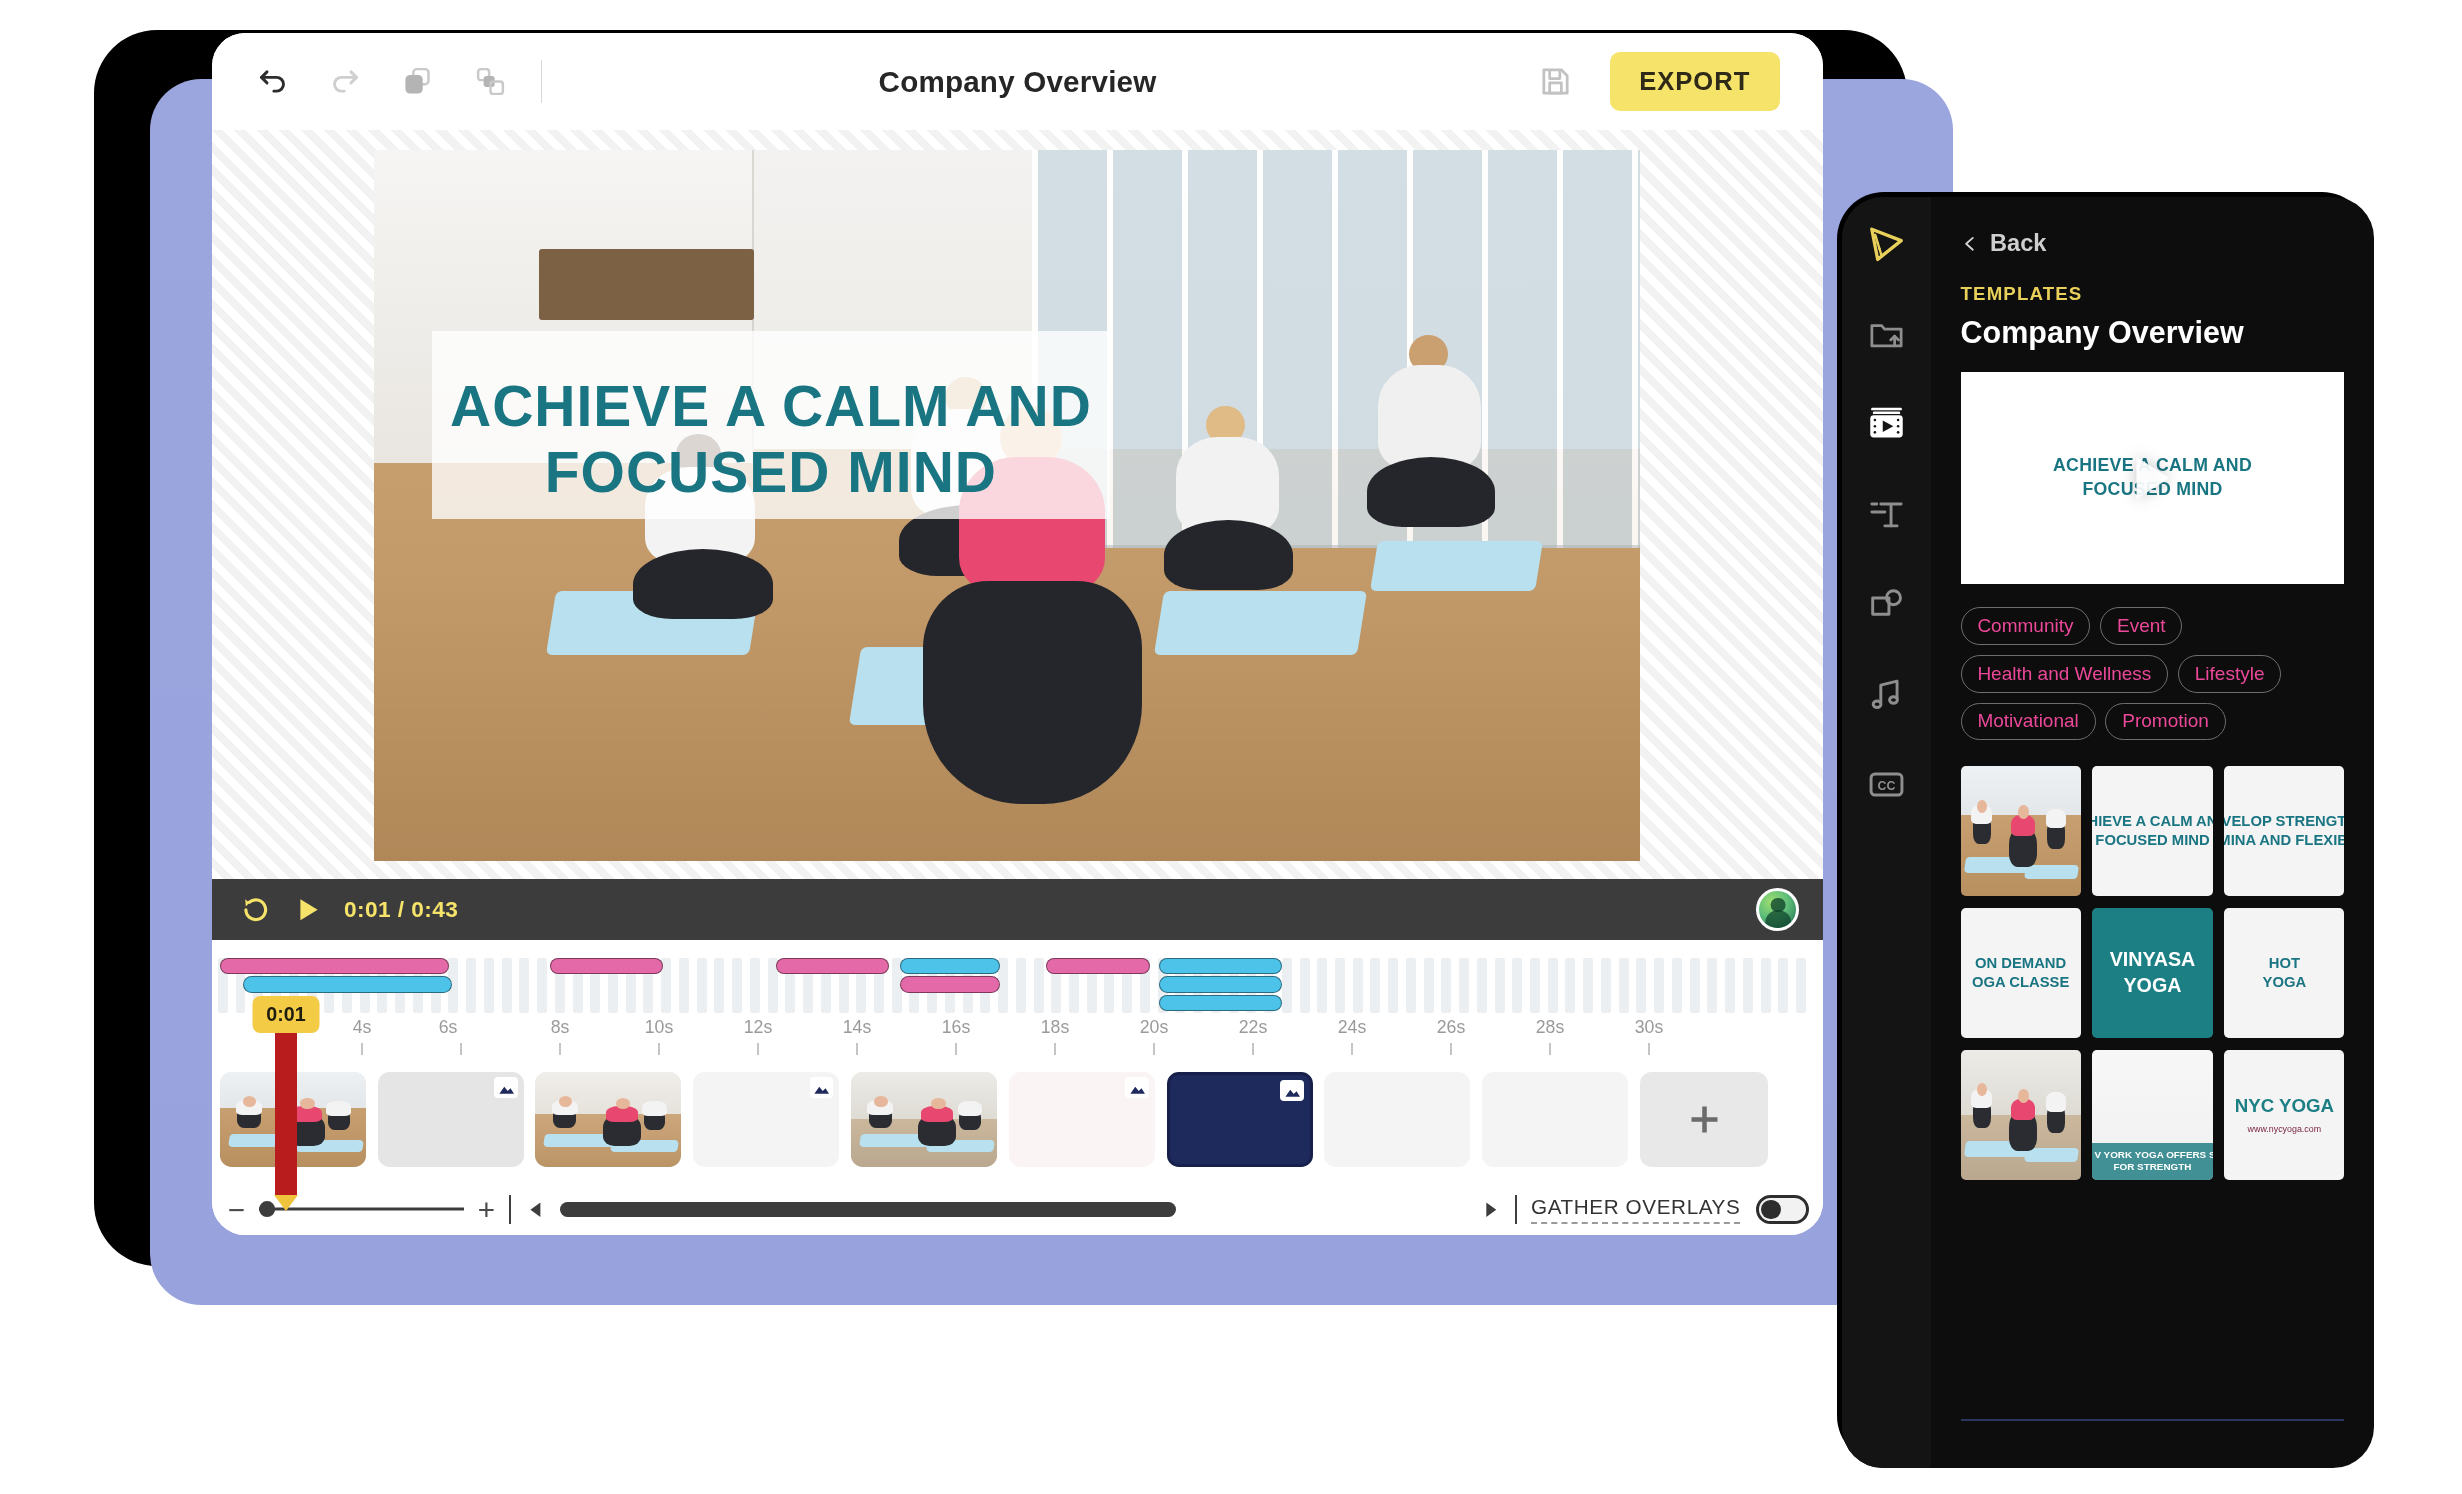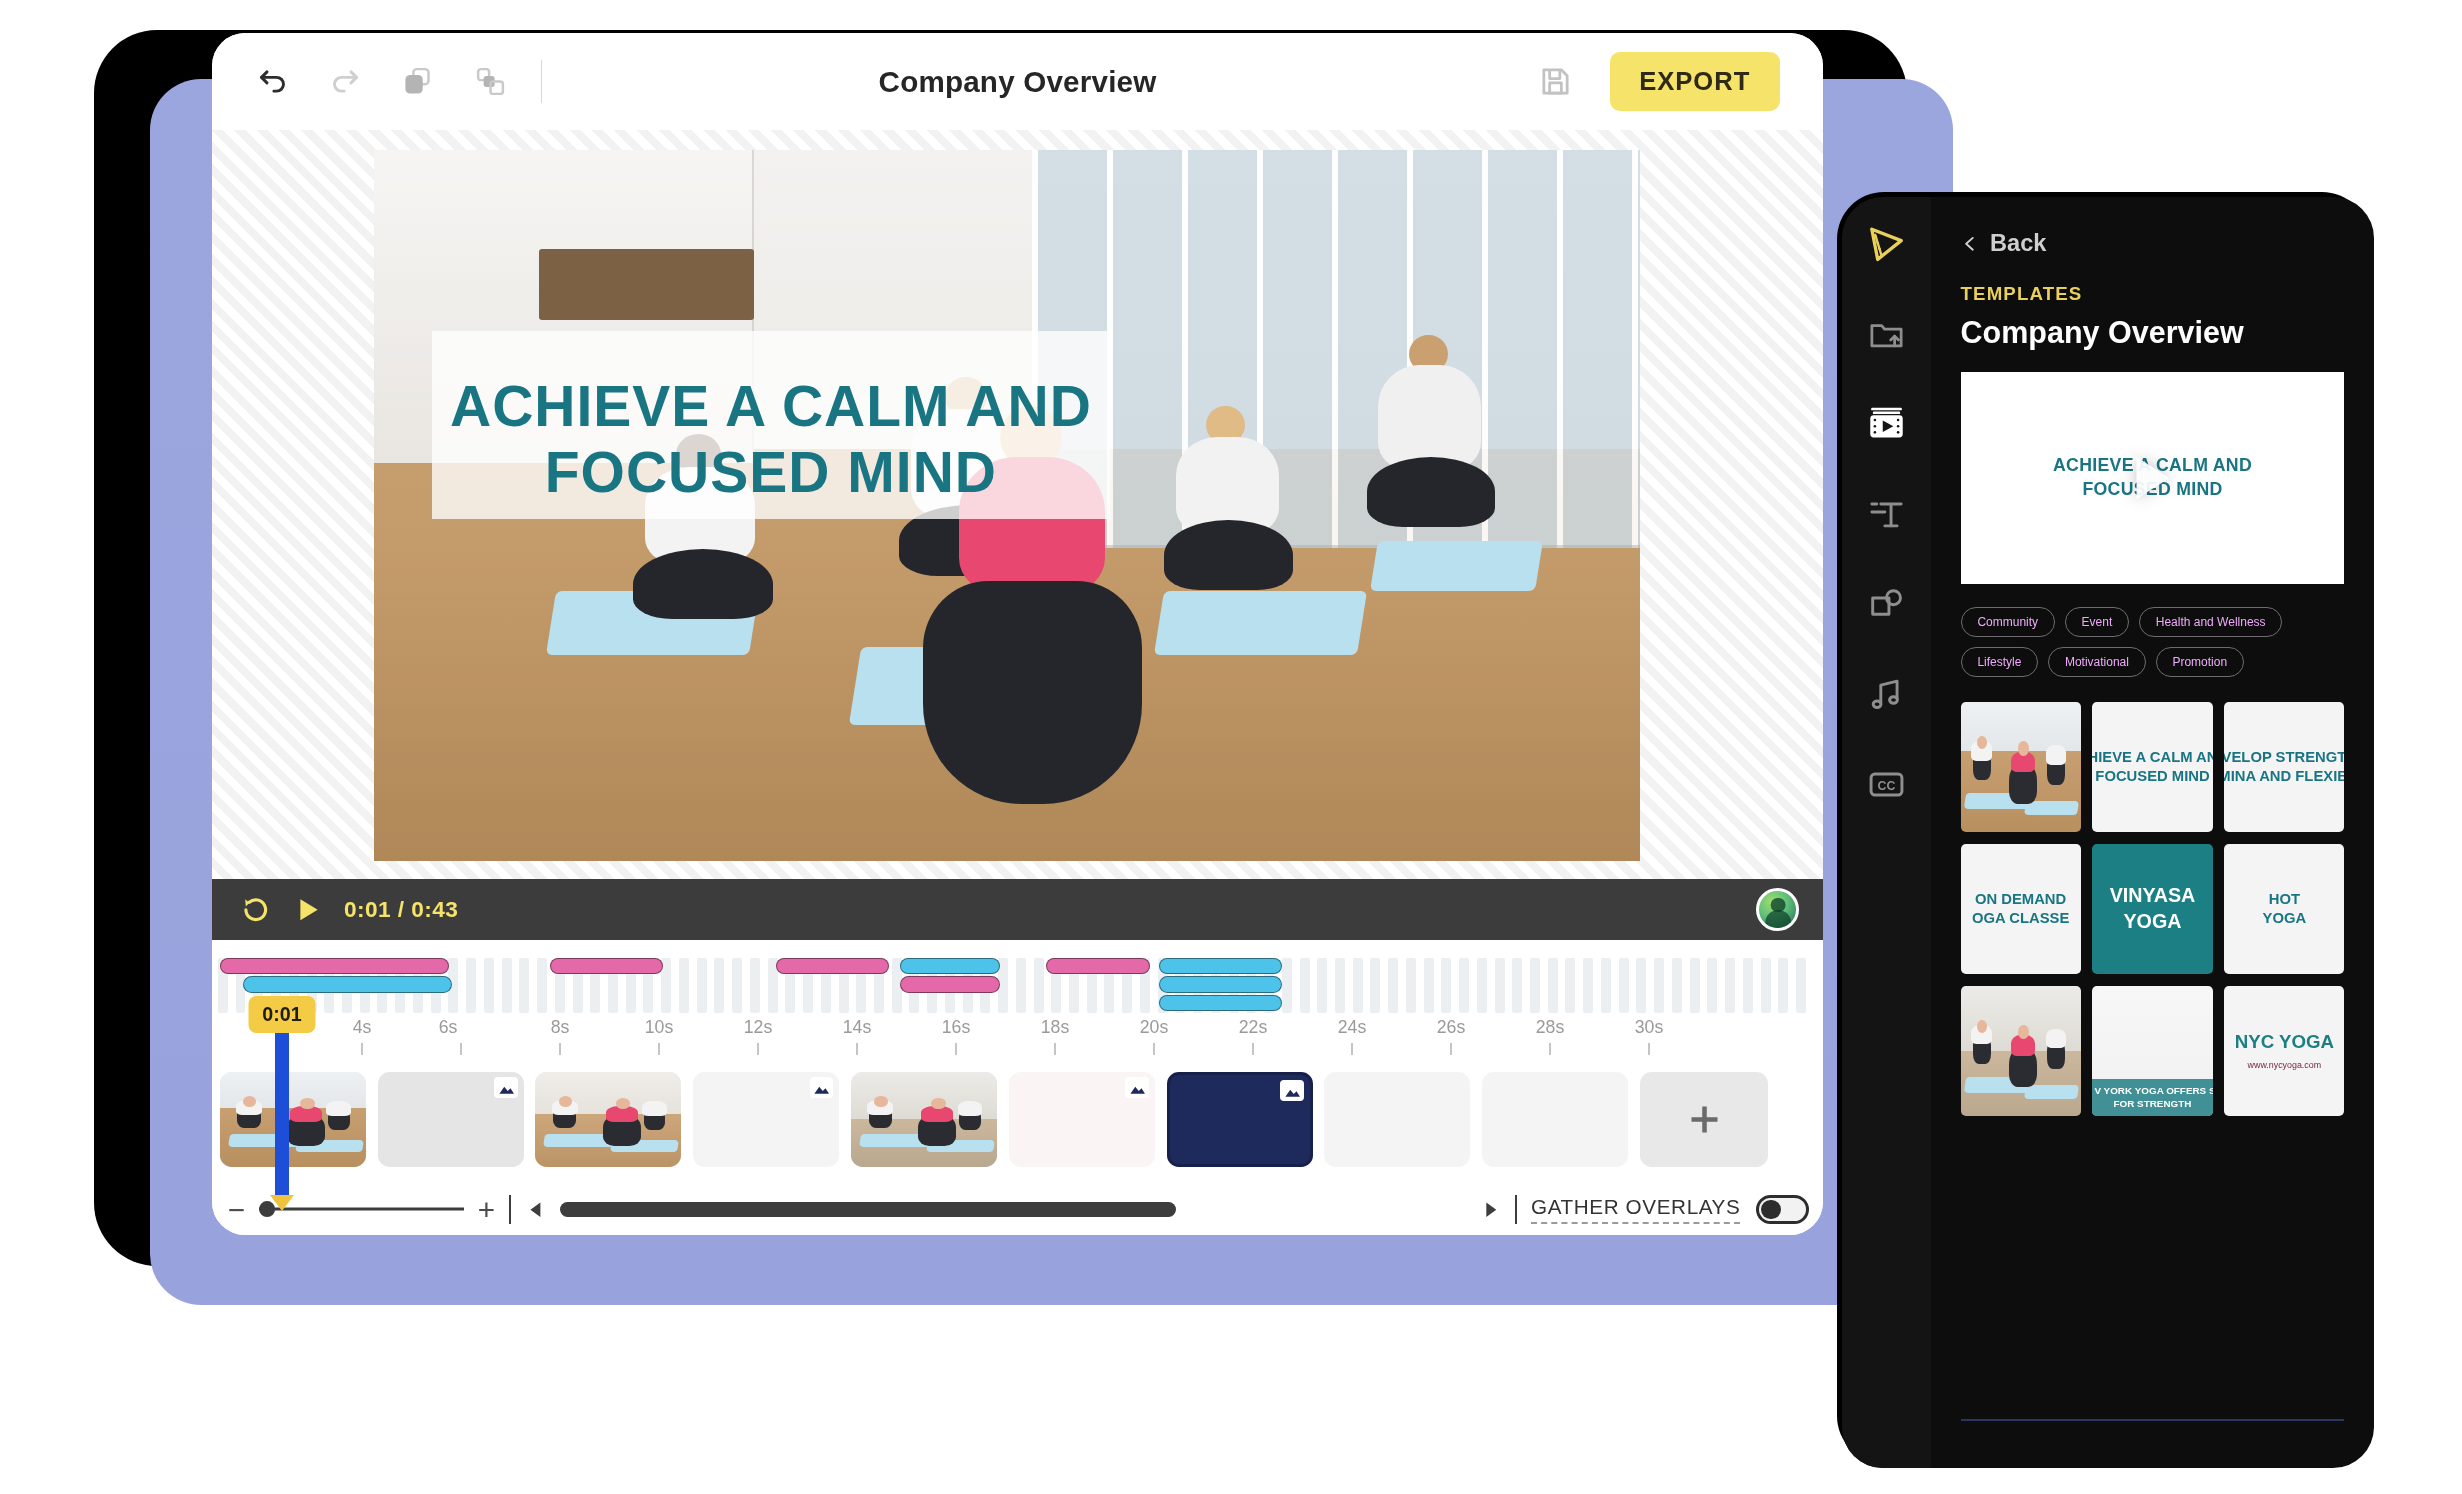--- a/index.html
+++ b/index.html
@@ -155,22 +155,22 @@
   .ruler-label {
     position:absolute; top: 0; transform: translateX(-50%);
     font-size: 17.7px; color:#9a9a9a; font-family:"Liberation Sans", sans-serif;
   }
   .ruler-tick {
     position:absolute; top: 25.6px; width: 2px; height: 12.8px; background:#c5c5c5;
     transform: translateX(-50%);
   }
 
   #playhead {
-    position:absolute; top: 89px; left: 0; width: 14px; height: 167px;
-    background:#1d4ed8; z-index: 12;
+    position:absolute; top: 89px; left: 0; width: 22px; height: 167px;
+    background:#b91c1c; z-index: 12;
   }
   #playhead-flag {
     position:absolute; left: 50%; top: -33px; transform: translateX(-50%);
     background:#f3cb45; color:#1f1c10; font-size: 19.7px; font-weight:700;
     padding: 6.9px 13.8px; border-radius: 7.9px; white-space:nowrap;
   }
   #playhead-arrow {
     position:absolute; left: 50%; bottom: -14.8px; transform: translateX(-50%);
     width:0; height:0; border-left: 12.8px solid transparent;
     border-right: 12.8px solid transparent; border-top: 16.7px solid #f0c33c;
@@ -268,21 +268,21 @@
   }
   #preview-play {
     position:absolute; left:50%; top:50%; transform: translate(-50%,-50%);
     width:0;height:0;border-left: 33px solid rgba(255,255,255,.92);
     border-top: 21.7px solid transparent; border-bottom: 21.7px solid transparent;
     filter: drop-shadow(0 0 7.9px rgba(0,0,0,.25));
   }
 
   #tag-list { margin-top: 23.6px; display:flex; flex-wrap:wrap; gap: 9.9px 9.9px; }
   .tag {
-    border: 1.5px solid #6d6d6d; color:#f0abfc; font-size: 12px;
+    border: 1.5px solid #6d6d6d; color:#ec4899; font-size: 19px;
     padding: 6.9px 15.8px; border-radius: 19.7px; cursor:pointer; white-space:nowrap;
   }
 
   #seq-grid {
     margin-top: 25.6px; display:grid; grid-template-columns: repeat(3, 1fr);
     gap: 11.8px;
   }
   .seq {
     position:relative; height: 130px; border-radius: 4.9px; overflow:hidden;
     background:#f4f4f4; display:flex; align-items:center; justify-content:center;

